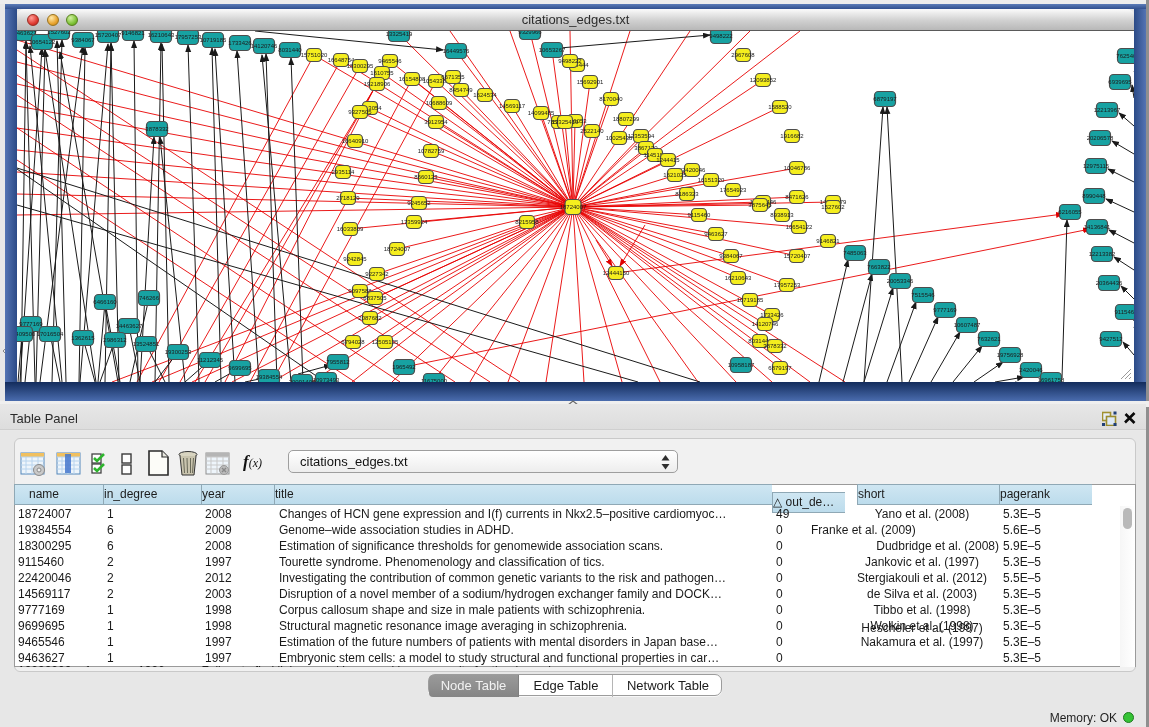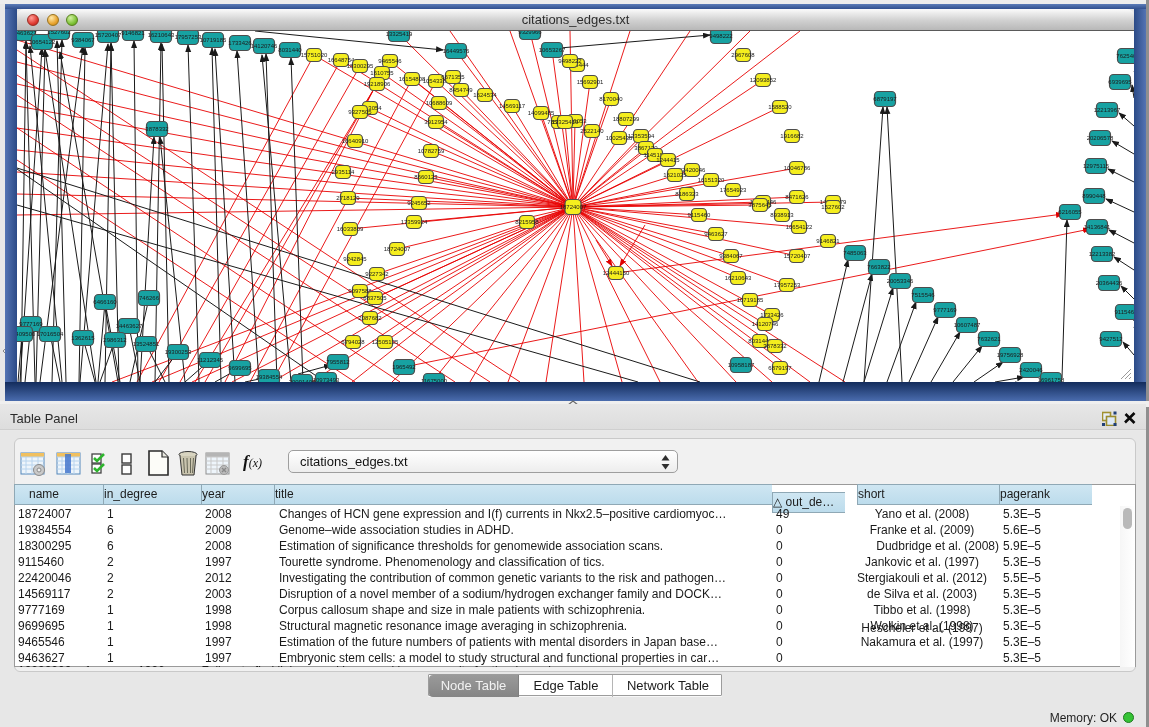--- a/index.html
+++ b/index.html
@@ -26,21 +26,21 @@
 #combo{left:288px;top:450px;width:390px;height:23px;background:linear-gradient(#ffffff,#ededed);border:1px solid #9e9e9e;border-radius:5px;font-size:13px;color:#111;line-height:21px;padding-left:11px}
 #combo .arr{position:absolute;right:7px;top:3.5px}
 
 #panel{left:14px;top:438px;width:1122px;height:234px;background:#f1f1f1;border:1px solid #c9c9c9;border-radius:6px}
 #tbl{left:14px;top:484px;width:1122px;height:183px;background:#fff;border:1px solid #9a9a9a}
 .th{position:absolute;top:484px;height:21px;background:linear-gradient(#cfe6f2,#bcdcec);border:1px solid #8fa8b5;border-right:none;font-size:12px;color:#1c1c1c;text-align:left;line-height:19px}
 .td{position:absolute;font-size:12px;color:#1a1a1a;white-space:nowrap;overflow:hidden}
 #scrollbar{left:1120px;top:506px;width:15px;height:161px;background:linear-gradient(90deg,#f6f6f6,#fff)}
 #thumb{left:1123px;top:508px;width:9px;height:21px;background:#b9b9b9;border-radius:5px}
 
-#seg{left:428px;top:674px;width:294px;height:22px;background:#fff;border:1px solid #9c9c9c;border-radius:1px;font-size:13px;box-shadow:0 1px 0 rgba(255,255,255,.7)}
+#seg{left:428px;top:674px;width:294px;height:22px;background:#fff;border:1px solid #9c9c9c;border-radius:7px;font-size:13px;box-shadow:0 1px 0 rgba(255,255,255,.7)}
 #seg .s1{position:absolute;left:0;top:0;width:90px;height:22px;background:linear-gradient(#9a9a9a,#858585);border-radius:4px 0 0 4px;color:#f2f2f2;text-align:center;line-height:21px;border-right:1px solid #808080}
 #seg .s2{position:absolute;left:91px;top:0;width:93px;height:22px;color:#1c1c1c;text-align:center;line-height:21px;border-right:1px solid #b5b5b5}
 #seg .s3{position:absolute;left:185px;top:0;width:108px;height:22px;color:#1c1c1c;text-align:center;line-height:21px}
 #status{left:0;top:700px;width:1149px;height:27px}
 #mem{right:32px;top:711px;position:absolute;font-size:12px;color:#1f1f1f}
 #memdot{right:15px;top:712px;position:absolute;width:11px;height:11px;border-radius:50%;background:#35c335;border:1px solid #1f7a1f}
 </style></head><body>
 <div class="abs" id="topstrip"></div>
 <svg class="abs" style="left:1px;top:346px" width="8" height="10">
     <path d="M6,1 L2,5 L6,9" stroke="#8a8a8a" fill="none"></path>
@@ -629,21 +629,21 @@
 <div class="td" style="left:205px;top:507px;width:66px">2008</div>
 <div class="td" style="left:279px;top:507px;width:490px">Changes of HCN gene expression and I(f) currents in Nkx2.5–positive cardiomyoc…</div>
 <div class="td" style="left:776px;top:507px;width:66px">49</div>
 <div class="td" style="left:845px;top:507px;width:154px;text-align:center">Yano et al. (2008)</div>
 <div class="td" style="left:1003px;top:507px;width:86px">5.3E–5</div>
 <div class="td" style="left:18px;top:523px;width:84px">19384554</div>
 <div class="td" style="left:107px;top:523px;width:90px">6</div>
 <div class="td" style="left:205px;top:523px;width:66px">2009</div>
 <div class="td" style="left:279px;top:523px;width:490px">Genome–wide association studies in ADHD.</div>
 <div class="td" style="left:776px;top:523px;width:66px">0</div>
-<div class="td" style="left:845px;top:523px;width:154px;text-align:center">Franke et al. (2009)</div>
+<div class="td" style="left:811px;top:523px;width:154px;">Franke et al. (2009)</div>
 <div class="td" style="left:1003px;top:523px;width:86px">5.6E–5</div>
 <div class="td" style="left:18px;top:539px;width:84px">18300295</div>
 <div class="td" style="left:107px;top:539px;width:90px">6</div>
 <div class="td" style="left:205px;top:539px;width:66px">2008</div>
 <div class="td" style="left:279px;top:539px;width:490px">Estimation of significance thresholds for genomewide association scans.</div>
 <div class="td" style="left:776px;top:539px;width:66px">0</div>
 <div class="td" style="left:845px;top:539px;width:154px;text-align:right">Dudbridge et al. (2008)</div>
 <div class="td" style="left:1003px;top:539px;width:86px">5.9E–5</div>
 <div class="td" style="left:18px;top:555px;width:84px">9115460</div>
 <div class="td" style="left:107px;top:555px;width:90px">2</div>

